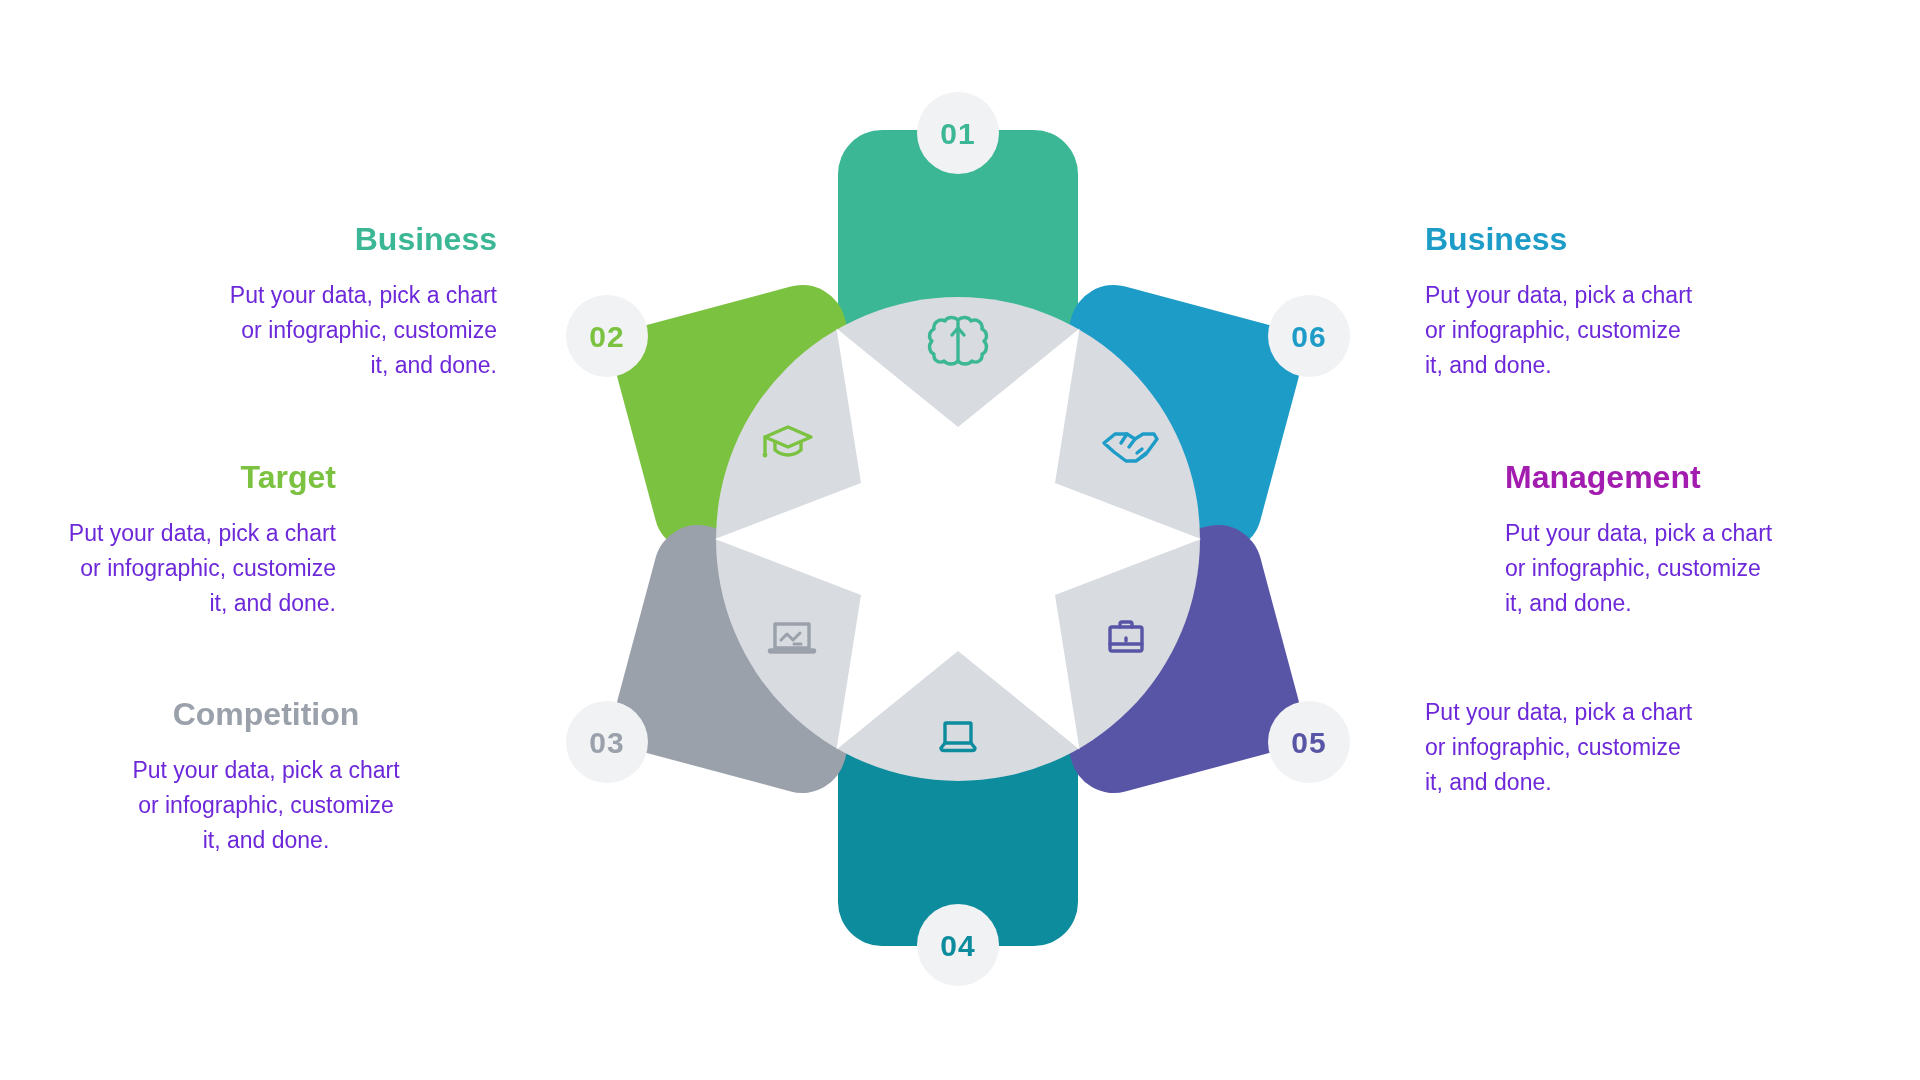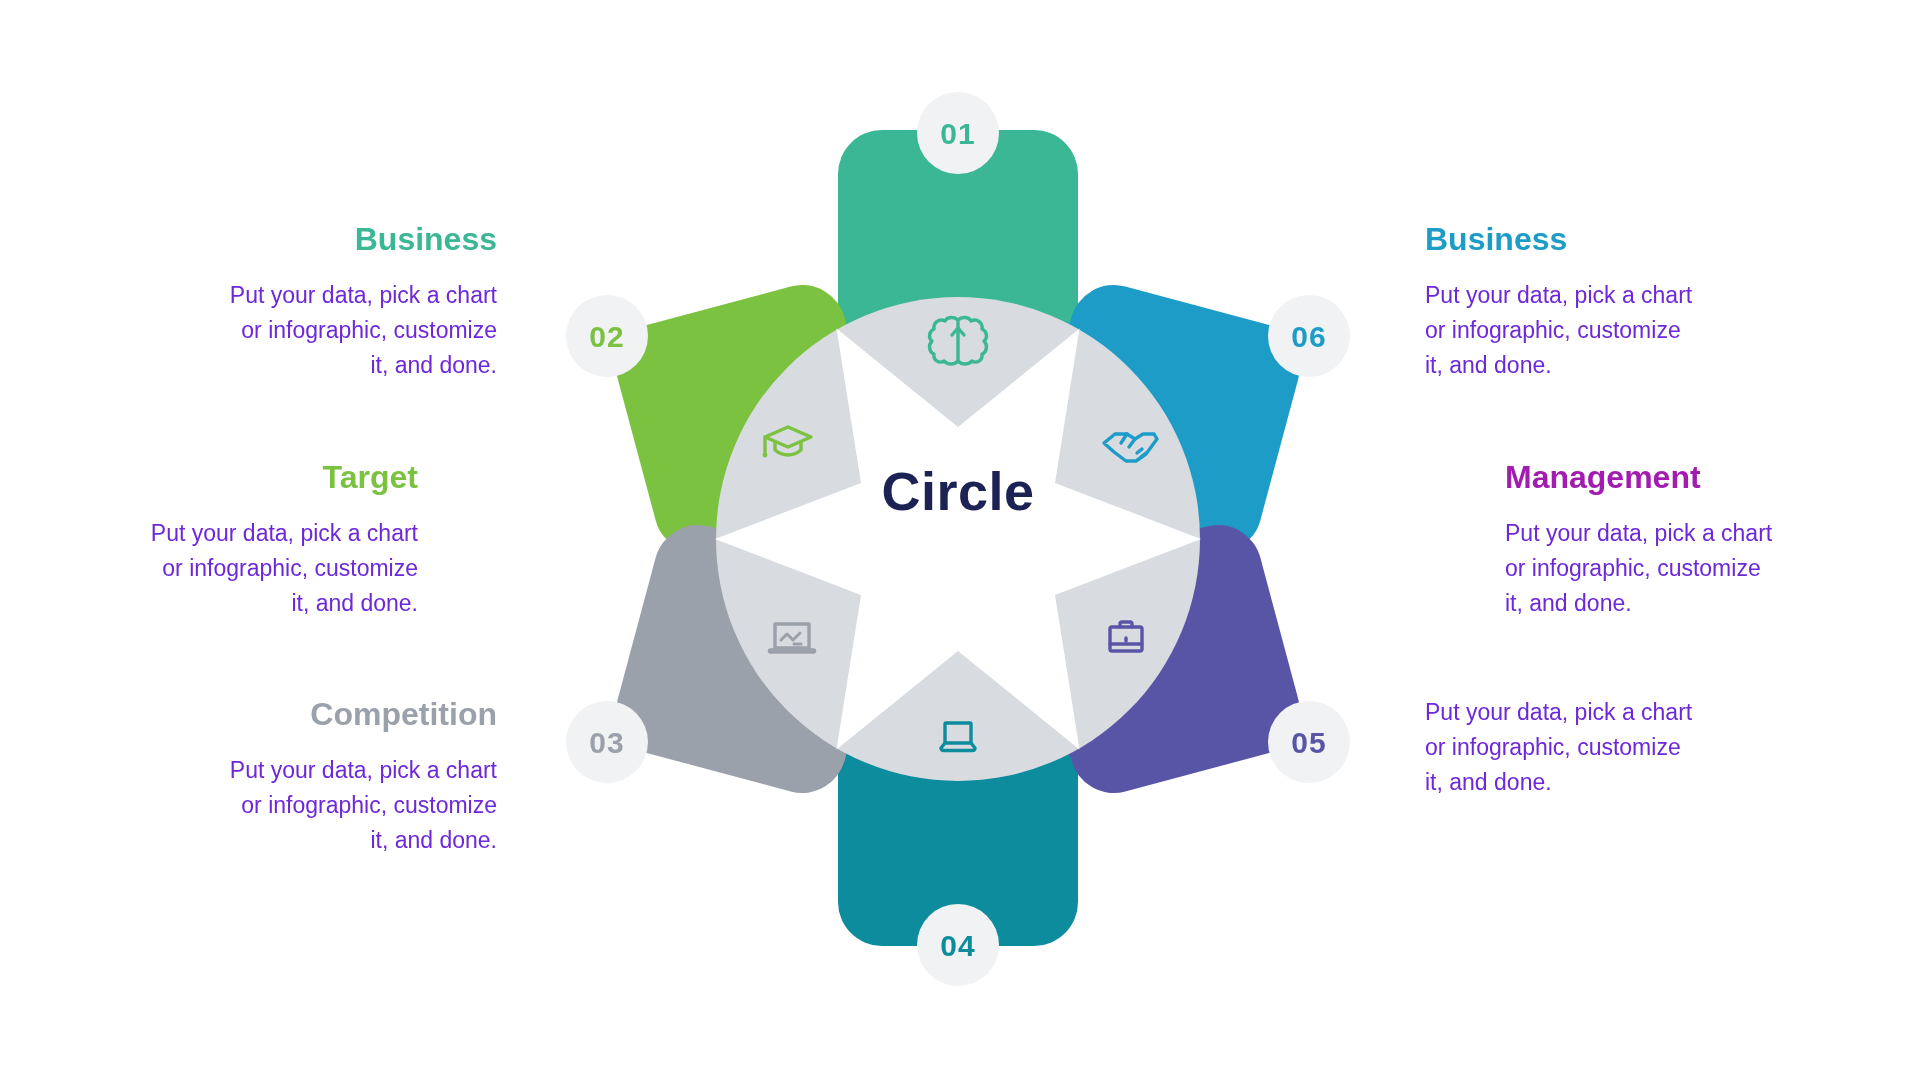--- a/index.html
+++ b/index.html
@@ -112,42 +112,41 @@
       <circle cx="1309" cy="742" r="41" fill="#f1f2f4"></circle>
       <text class="badge-num" x="1309" y="753" text-anchor="middle" fill="#5955a6">05</text>
     </g>
     <g>
       <circle cx="1309" cy="336" r="41" fill="#f1f2f4"></circle>
       <text class="badge-num" x="1309" y="347" text-anchor="middle" fill="#1e9cc8">06</text>
     </g>
   </svg>
 
   <div id="main-title">
-    <div>Circle</div>
   </div>
 
   <div class="text-block left" style="right:1423px;top:220px;">
     <h2 class="item-heading" style="color:#3cb795;">Business</h2>
     <div class="item-desc">
       <p>Put your data, pick a chart</p>
       <p>or infographic, customize</p>
       <p>it, and done.</p>
     </div>
   </div>
 
-  <div class="text-block left" style="right:1502px;top:458px;">
+  <div class="text-block left" style="right:1584px;top:458px;">
     <h2 class="item-heading" style="color:#7cc241;">Target</h2>
     <div class="item-desc">
       <p>Put your data, pick a chart</p>
       <p>or infographic, customize</p>
       <p>it, and done.</p>
     </div>
   </div>
 
-  <div class="text-block left" style="right:1423px;top:695px;">
+  <div class="text-block left" style="right:1489px;top:695px;text-align:center;">
     <h2 class="item-heading" style="color:#9aa1ab;">Competition</h2>
     <div class="item-desc">
       <p>Put your data, pick a chart</p>
       <p>or infographic, customize</p>
       <p>it, and done.</p>
     </div>
   </div>
 
   <div class="text-block right" style="left:1425px;top:220px;">
     <h2 class="item-heading" style="color:#1e9cc8;">Business</h2>

